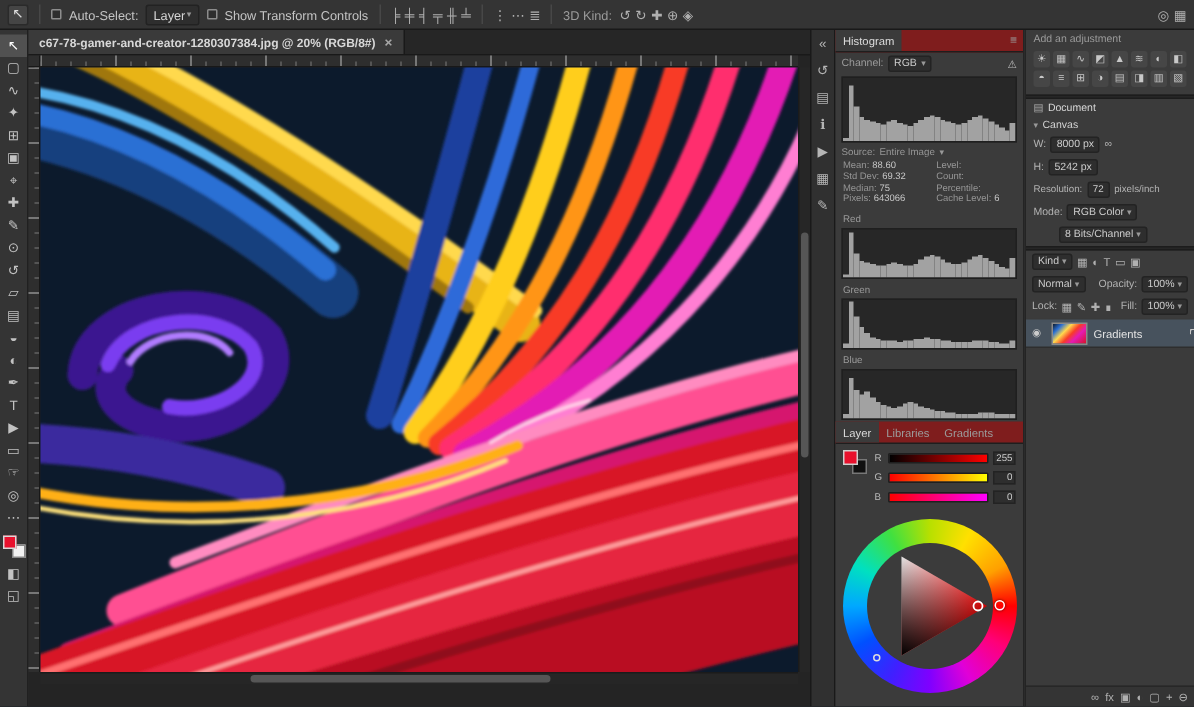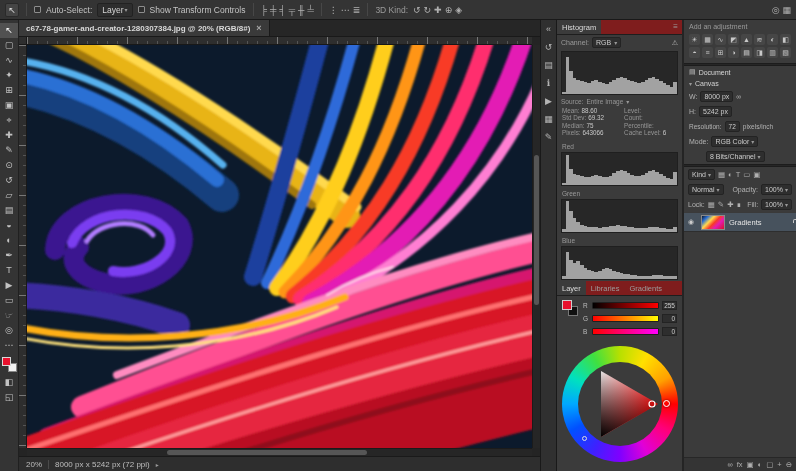--- a/index.html
+++ b/index.html
@@ -267,26 +267,20 @@
       </svg>
     </div>
 
     <div class="vscroll">
         <span class="vthumb"></span>
       </div>
     <div class="hscroll">
         <span class="hthumb"></span>
       </div>
 
-    <div class="statusbar">
-      <span>20%</span>
-      <span class="sbdiv"></span>
-      <span>8000 px x 5242 px (72 ppi)</span>
-      <span class="chev">▸</span>
-    </div>
   </div>
 
   <div id="panelstrip">
       <span class="pstrip-icon">«</span>
       <span class="pstrip-icon">↺</span>
       <span class="pstrip-icon">▤</span>
       <span class="pstrip-icon">ℹ</span>
       <span class="pstrip-icon">▶</span>
       <span class="pstrip-icon">▦</span>
       <span class="pstrip-icon">✎</span>

